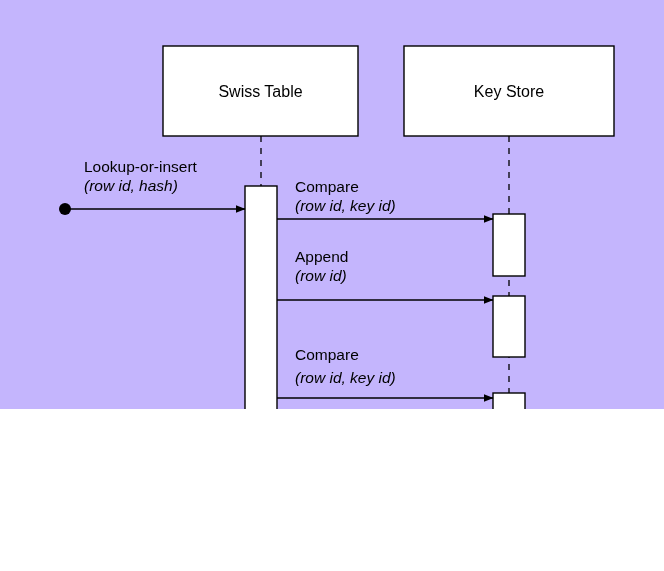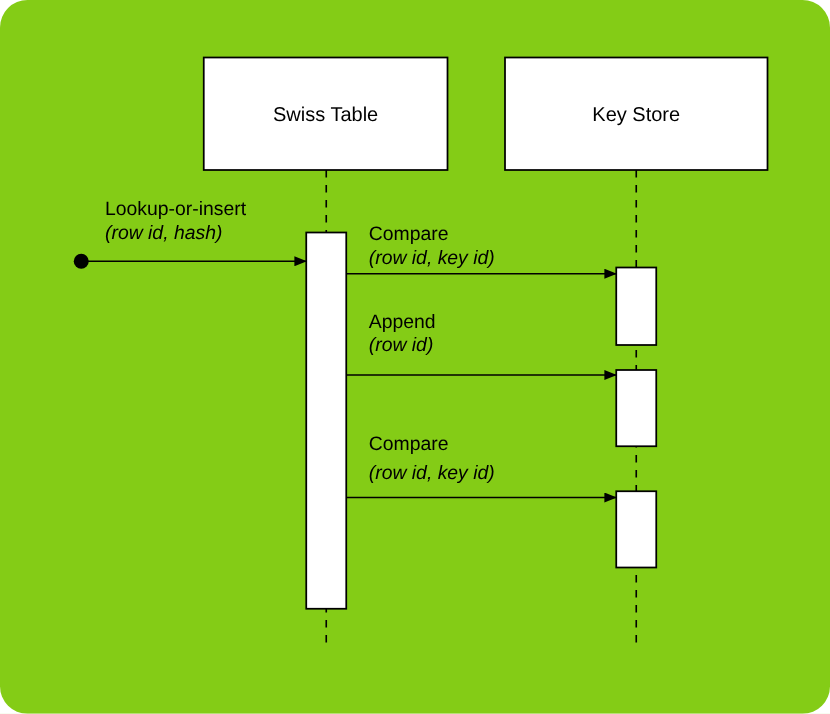--- a/index.html
+++ b/index.html
@@ -7,24 +7,23 @@
     margin: 0;
     padding: 0;
     background: #ffffff;
   }
   body {
     font-family: "Liberation Sans", sans-serif;
   }
   #canvas {
     position: relative;
     width: 664px;
-    height: 571px;
-    background: #84cc16;
+    height: 409px;
+    background: #c4b5fd;
     overflow: hidden;
-    border-radius: 22px;
   }
   #diagram-svg {
     position: absolute;
     left: 0;
     top: 0;
     width: 664px;
     height: 571px;
   }
   .lifeline-title {
     font-family: "Liberation Sans", sans-serif;

